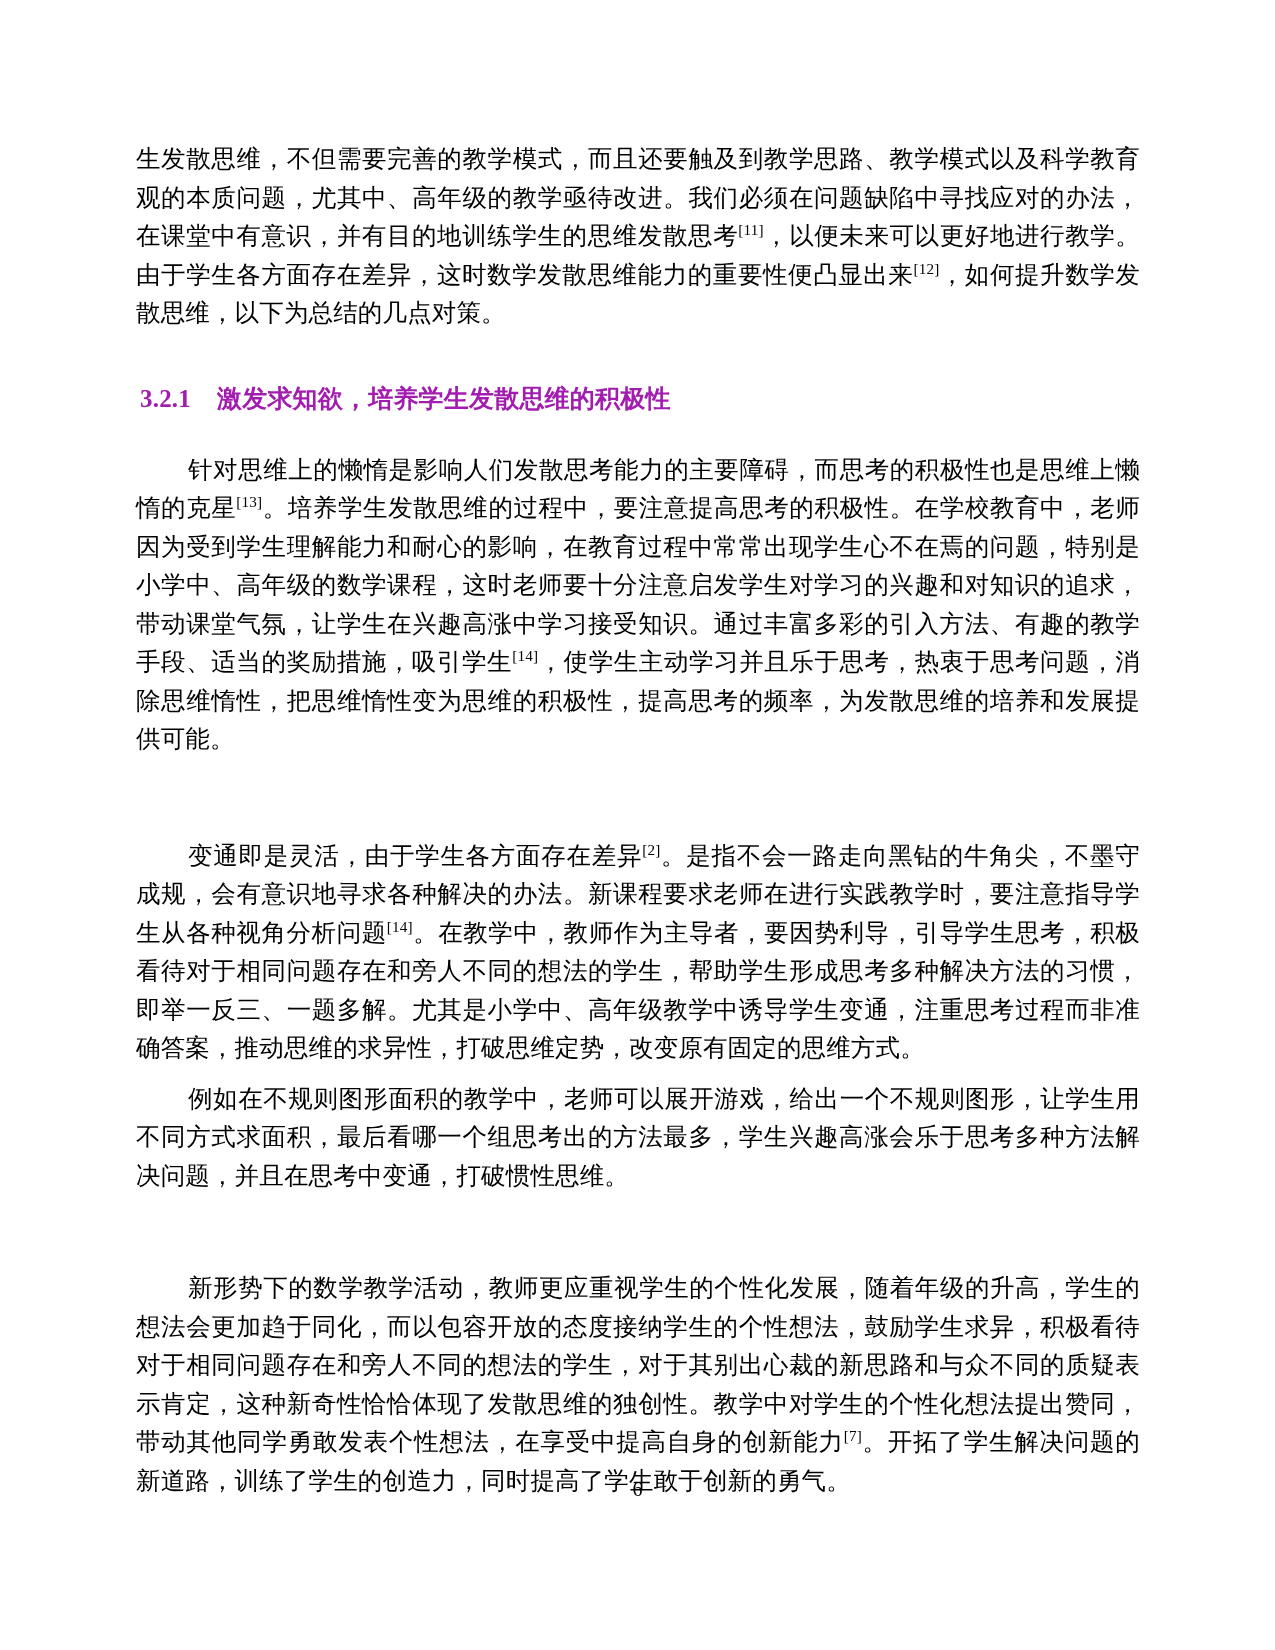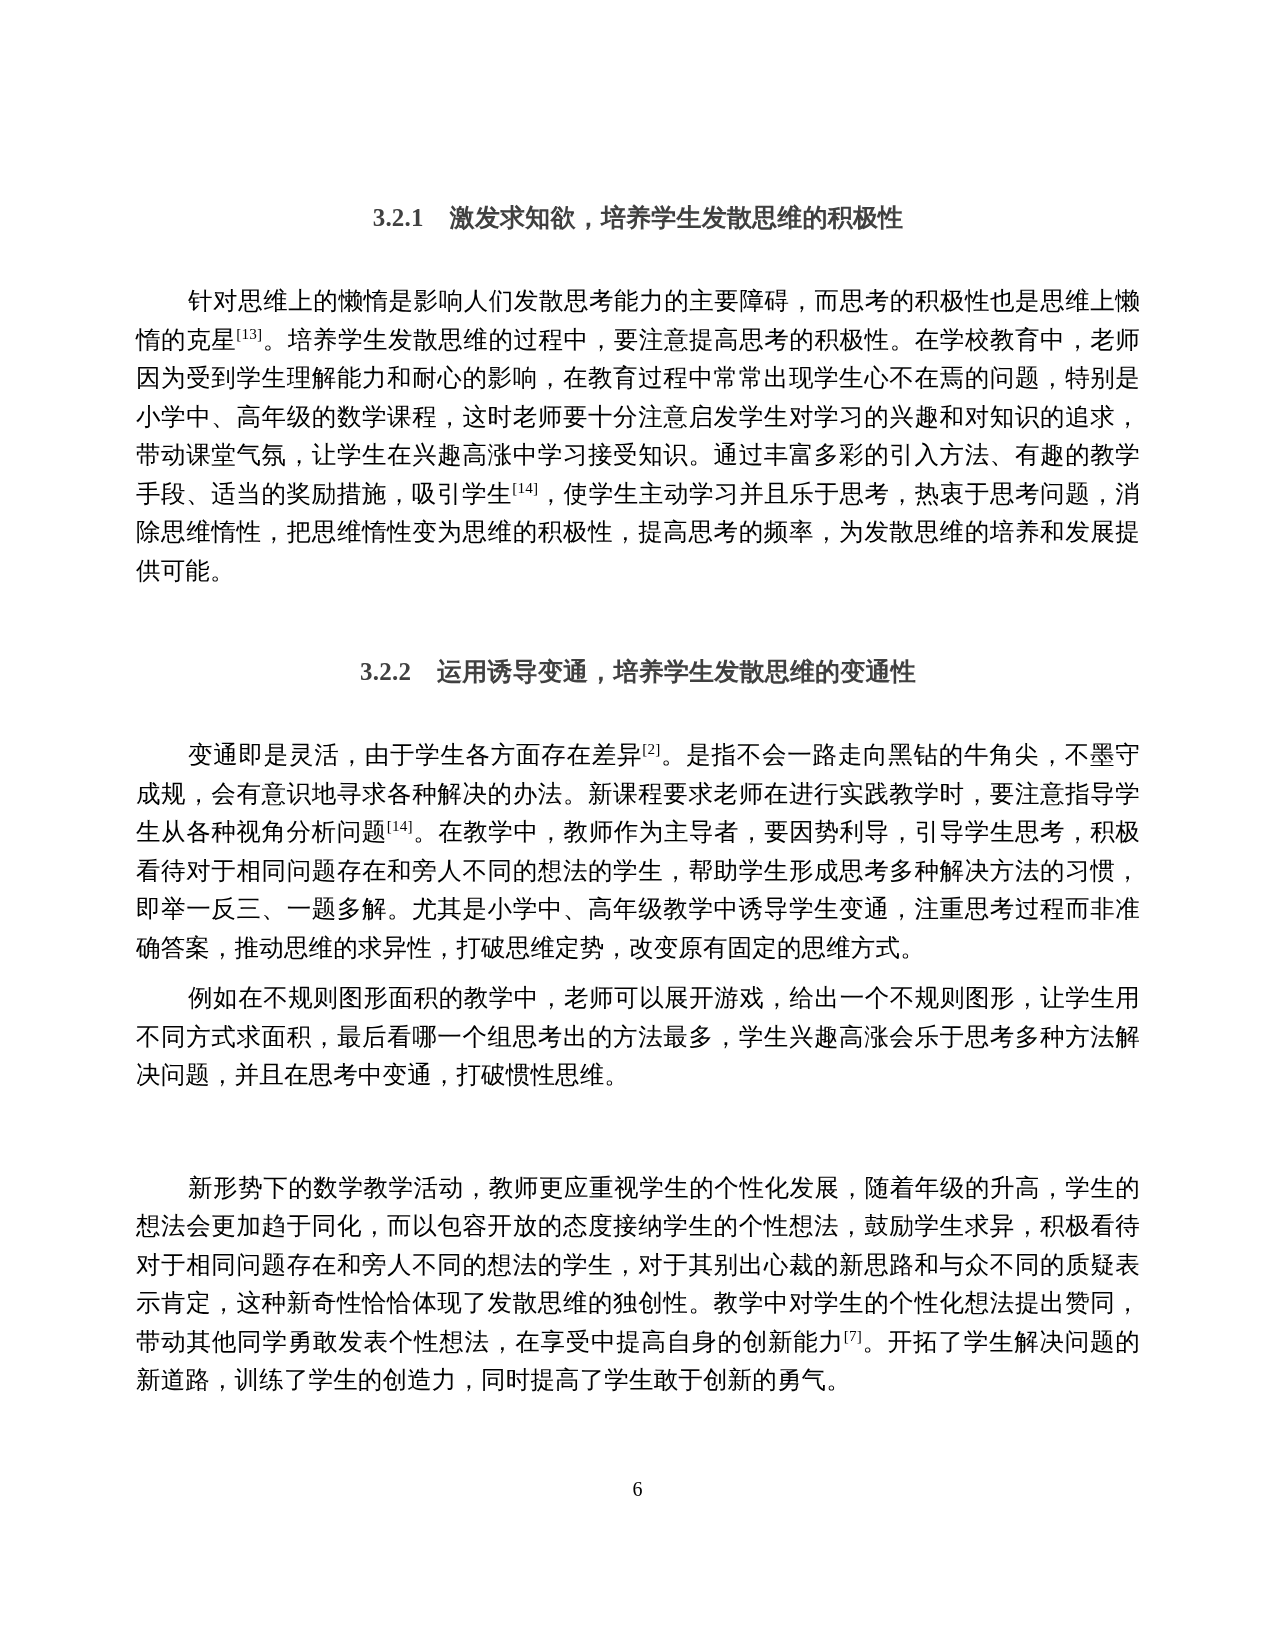--- a/index.html
+++ b/index.html
@@ -36,24 +36,23 @@
     text-indent: 52px;
   }
   .para.tight {
     margin-top: 12px;
   }
   .heading {
     font-family: "DejaVu Sans", "Liberation Sans", sans-serif;
     font-size: 25px;
     line-height: 36px;
     font-weight: 700;
-    color: #404040;
-    margin: 16px;
+    color: #a21caf;
+    margin: 4px;
     letter-spacing: 0.2px;
-    text-align: center;
   }
   .heading .hnum {
     font-family: "Liberation Serif", "DejaVu Serif", serif;
     font-weight: 700;
   }
   .heading .hgap {
     display: inline-block;
     width: 26px;
   }
   .sup {
@@ -77,32 +76,32 @@
     font-size: 20px;
     color: #000000;
   }
 </style>
 </head>
 <body>
 
 <div class="page">
   <div class="content">
 
+    <p class="para"><span>生发散思维，不但需要完善的教学模式，而且还要触及到教学思路、教学模式以及科学教育观的本质问题，尤其中、高年级的教学亟待改进。我们必须在问题缺陷中寻找应对的办法，在课堂中有意识，并有目的地训练学生的思维发散思考</span><span class="sup">[11]</span><span>，以便未来可以更好地进行教学。由于学生各方面存在差异，这时数学发散思维能力的重要性便凸显出来</span><span class="sup">[12]</span><span>，如何提升数学发散思维，以下为总结的几点对策。</span></p>
 
     <div class="gap-before-h1"></div>
 
     <h2 class="heading"><span class="hnum">3.2.1</span><span class="hgap"></span><span>激发求知欲，培养学生发散思维的积极性</span></h2>
 
     <div class="gap-after-h1"></div>
 
     <p class="para indent"><span>针对思维上的懒惰是影响人们发散思考能力的主要障碍，而思考的积极性也是思维上懒惰的克星</span><span class="sup">[13]</span><span>。培养学生发散思维的过程中，要注意提高思考的积极性。在学校教育中，老师因为受到学生理解能力和耐心的影响，在教育过程中常常出现学生心不在焉的问题，特别是小学中、高年级的数学课程，这时老师要十分注意启发学生对学习的兴趣和对知识的追求，带动课堂气氛，让学生在兴趣高涨中学习接受知识。通过丰富多彩的引入方法、有趣的教学手段、适当的奖励措施，吸引学生</span><span class="sup">[14]</span><span>，使学生主动学习并且乐于思考，热衷于思考问题，消除思维惰性，把思维惰性变为思维的积极性，提高思考的频率，为发散思维的培养和发展提供可能。</span></p>
 
     <div class="gap-before-h2"></div>
 
-    <h2 class="heading"><span class="hnum">3.2.2</span><span class="hgap"></span><span>运用诱导变通，培养学生发散思维的变通性</span></h2>
 
     <div class="gap-after-h2"></div>
 
     <p class="para indent"><span>变通即是灵活，由于学生各方面存在差异</span><span class="sup">[2]</span><span>。是指不会一路走向黑钻的牛角尖，不墨守成规，会有意识地寻求各种解决的办法。新课程要求老师在进行实践教学时，要注意指导学生从各种视角分析问题</span><span class="sup">[14]</span><span>。在教学中，教师作为主导者，要因势利导，引导学生思考，积极看待对于相同问题存在和旁人不同的想法的学生，帮助学生形成思考多种解决方法的习惯，即举一反三、一题多解。尤其是小学中、高年级教学中诱导学生变通，注重思考过程而非准确答案，推动思维的求异性，打破思维定势，改变原有固定的思维方式。</span></p>
 
     <p class="para indent tight"><span>例如在不规则图形面积的教学中，老师可以展开游戏，给出一个不规则图形，让学生用不同方式求面积，最后看哪一个组思考出的方法最多，学生兴趣高涨会乐于思考多种方法解决问题，并且在思考中变通，打破惯性思维。</span></p>
 
     <div class="gap-before-h3"></div>
 
 

